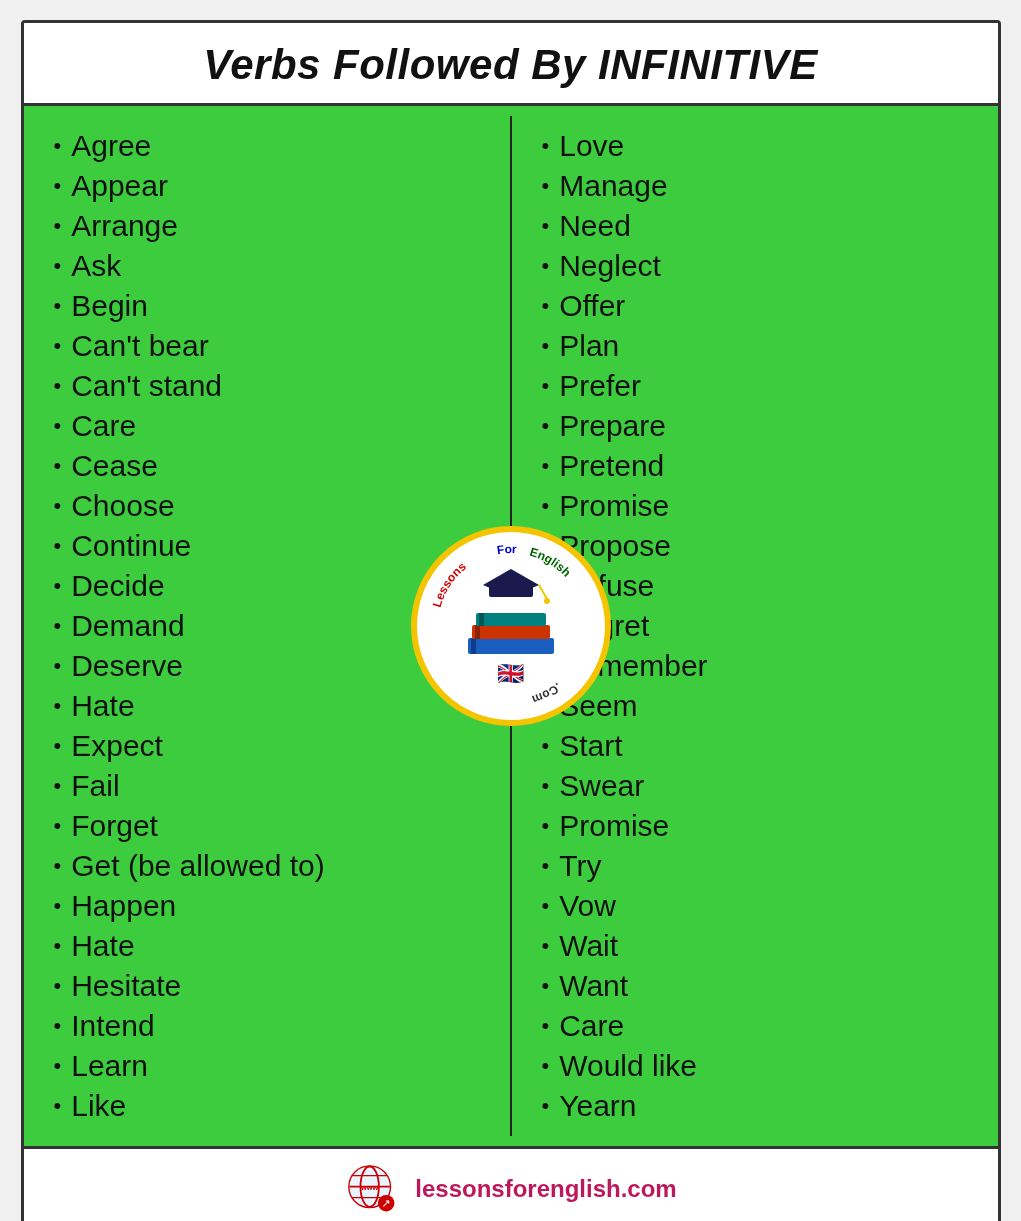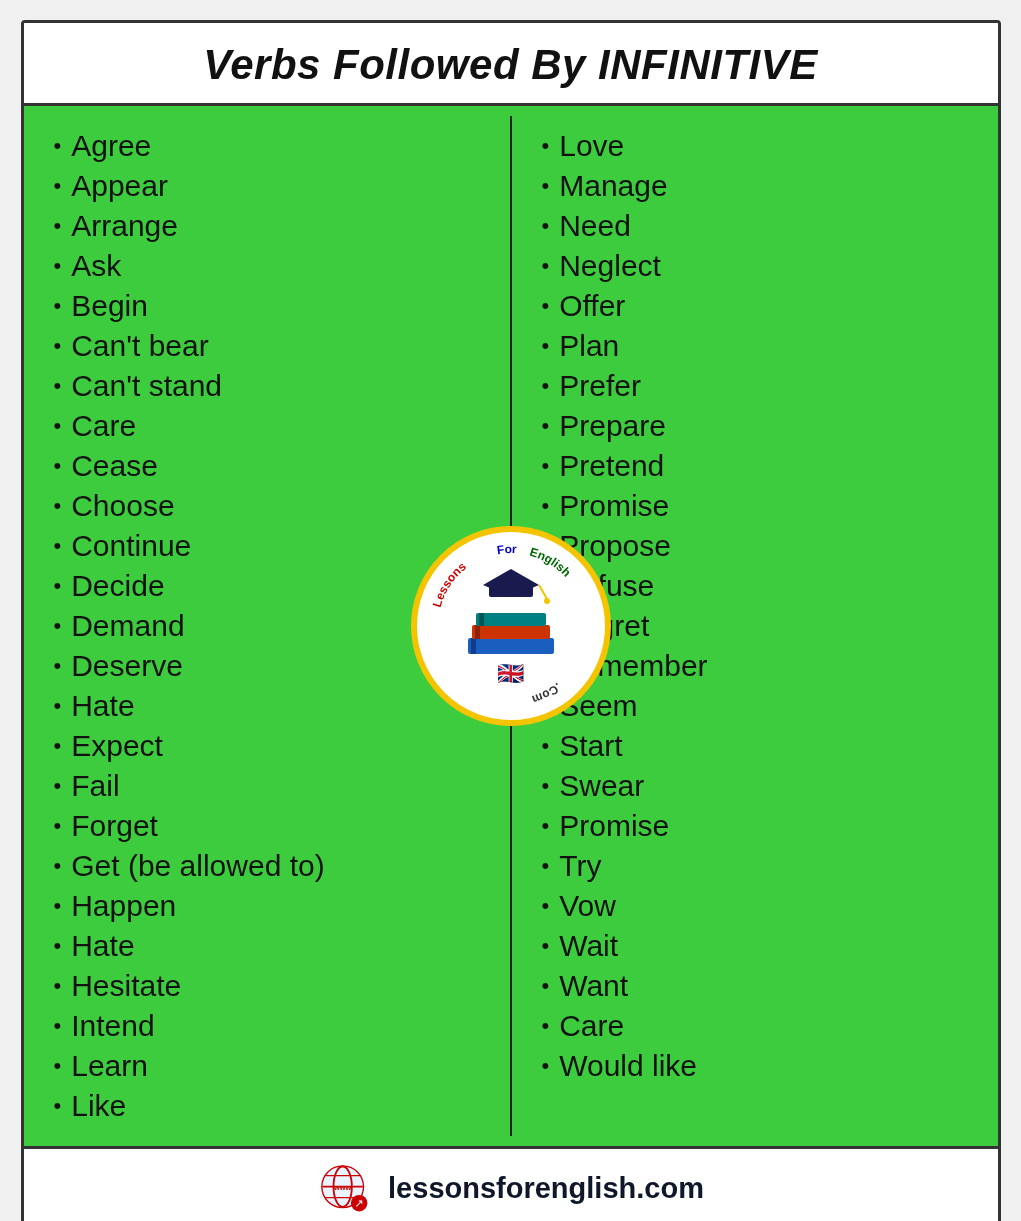--- a/index.html
+++ b/index.html
@@ -89,23 +89,23 @@
       align-items: center;
       justify-content: center;
       padding: 12px 20px;
       gap: 16px;
     }
     .footer-globe {
       width: 55px;
       height: 55px;
     }
     .footer-url {
-      font-size: 29px;
+      font-size: 24px;
       font-weight: 700;
-      color: #0f172a;
+      color: #be185d;
     }
 
     
     .logo-svg-container {
       width: 186px;
       height: 186px;
       position: relative;
     }
     .logo-svg-container svg {
       position: absolute;
@@ -174,20 +174,21 @@
           <li>Seem</li>
           <li>Start</li>
           <li>Swear</li>
           <li>Promise</li>
           <li>Try</li>
           <li>Vow</li>
           <li>Wait</li>
           <li>Want</li>
           <li>Care</li>
           <li>Would like</li>
+          <li>Yearn</li>
         </ul>
     </div>
 
     <div class="logo-overlay">
       <div class="logo-svg-container">
         <svg width="186" height="186" viewBox="0 0 186 186">
 
           <circle cx="93" cy="93" r="93" fill="white"></circle>
 
           <path id="arcTop" d="M 20,93 A 73,73 0 0,1 166,93" fill="none"></path>

